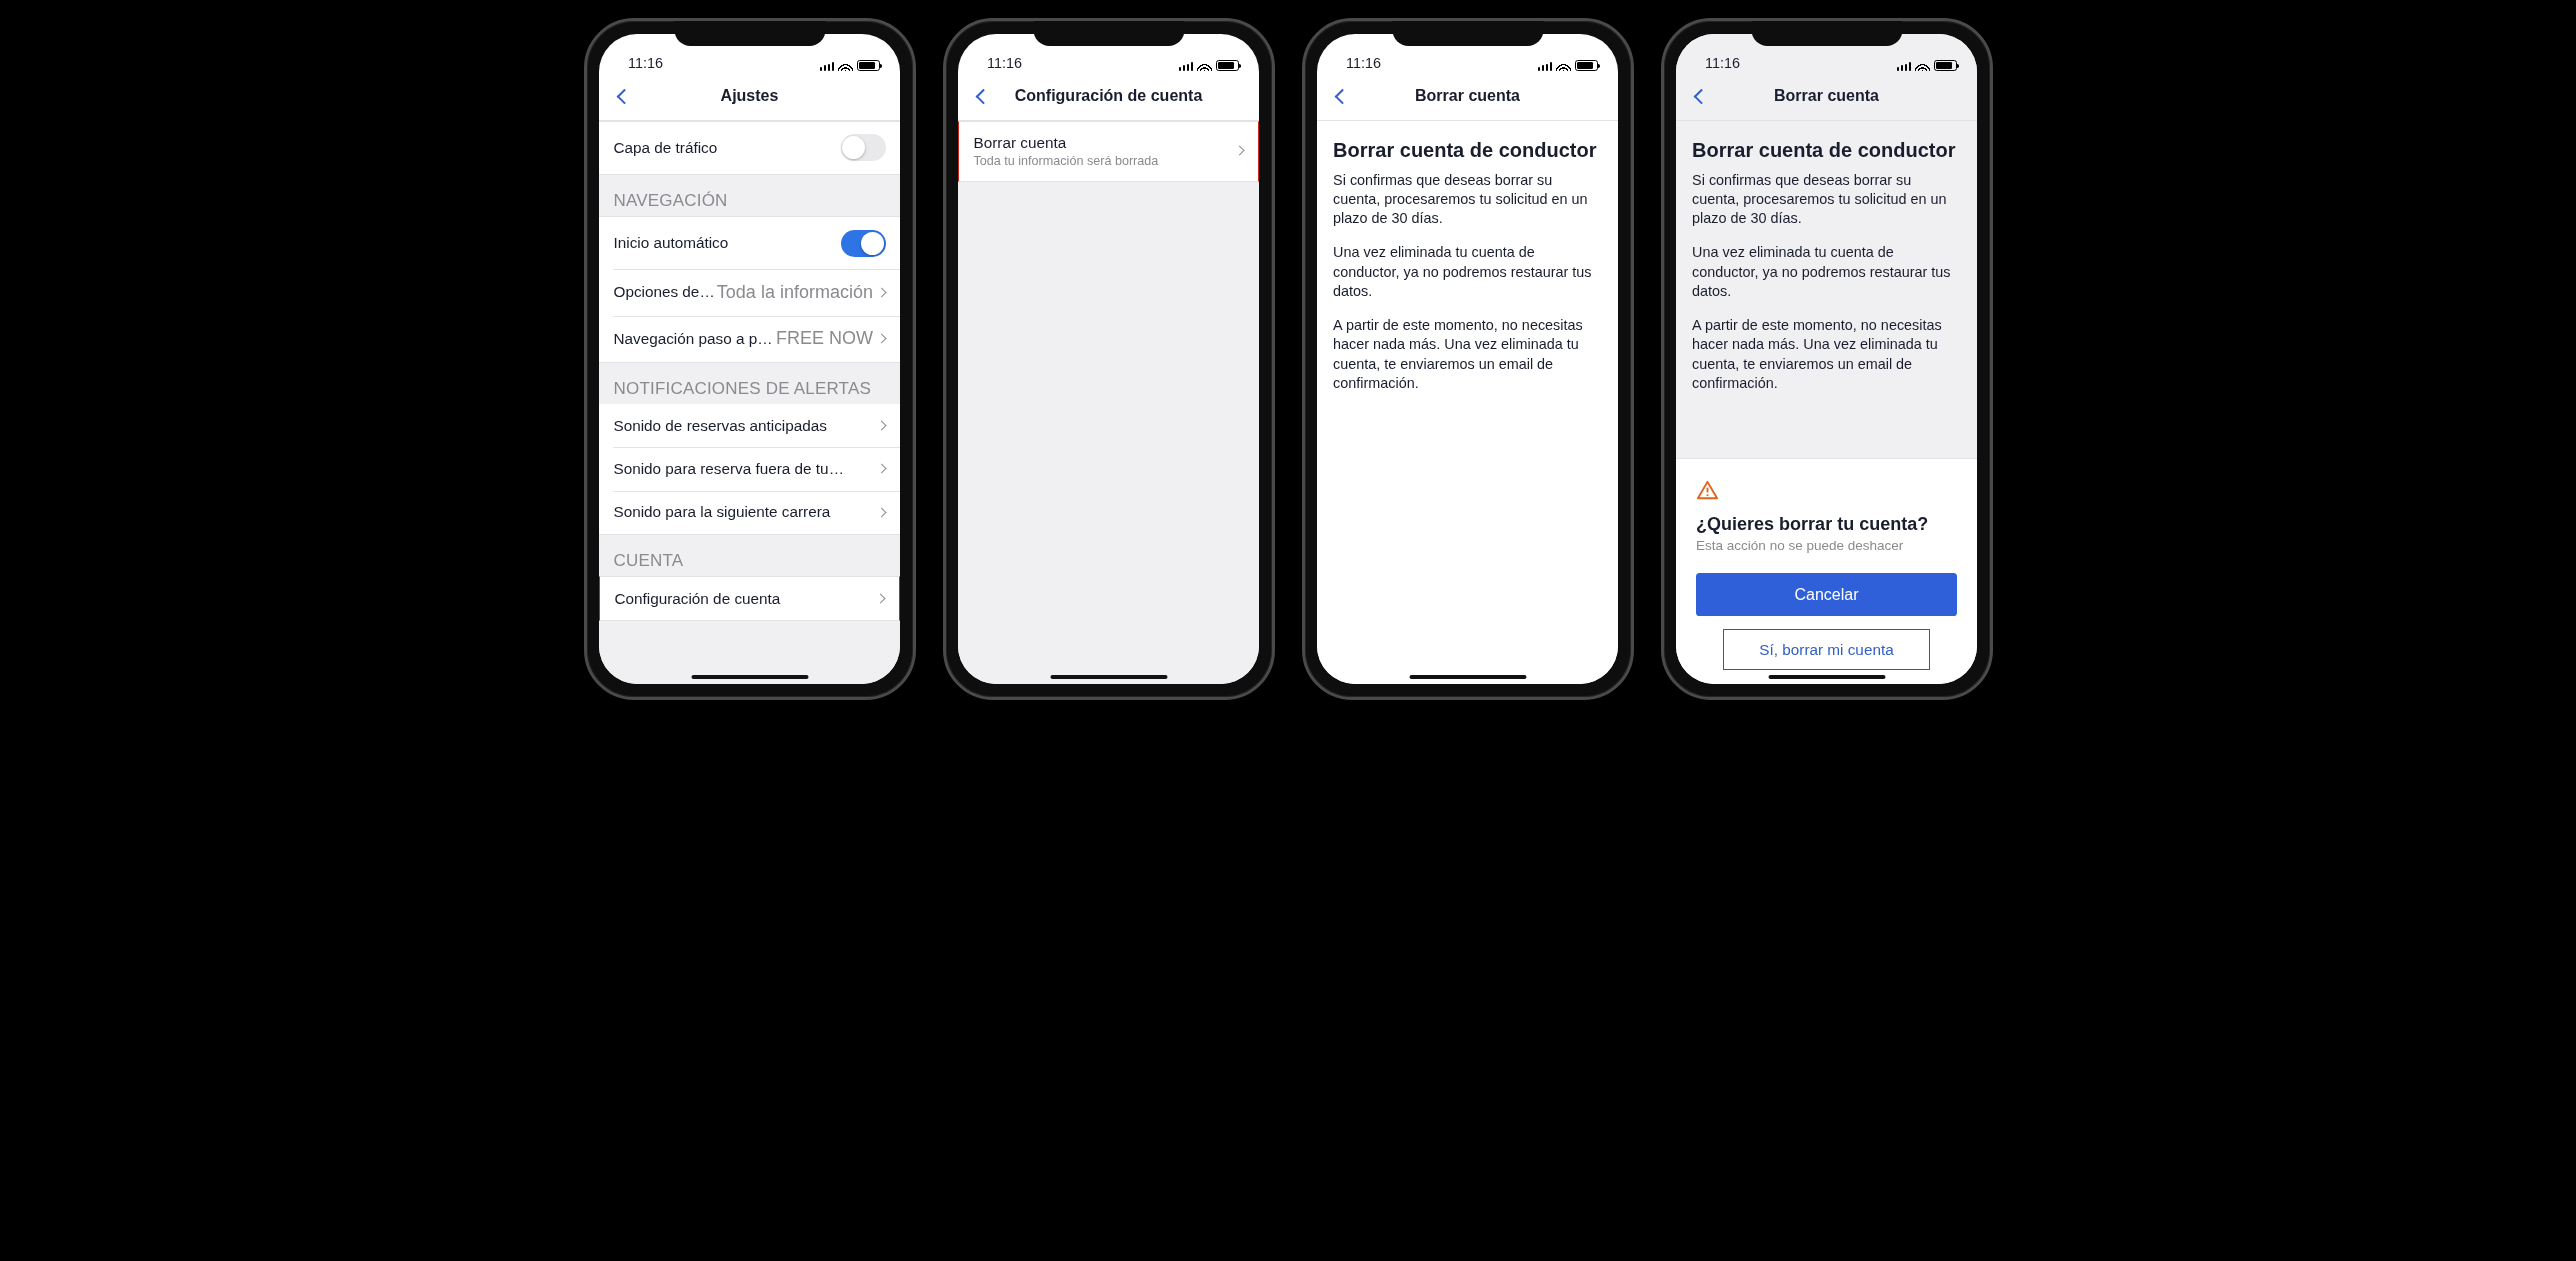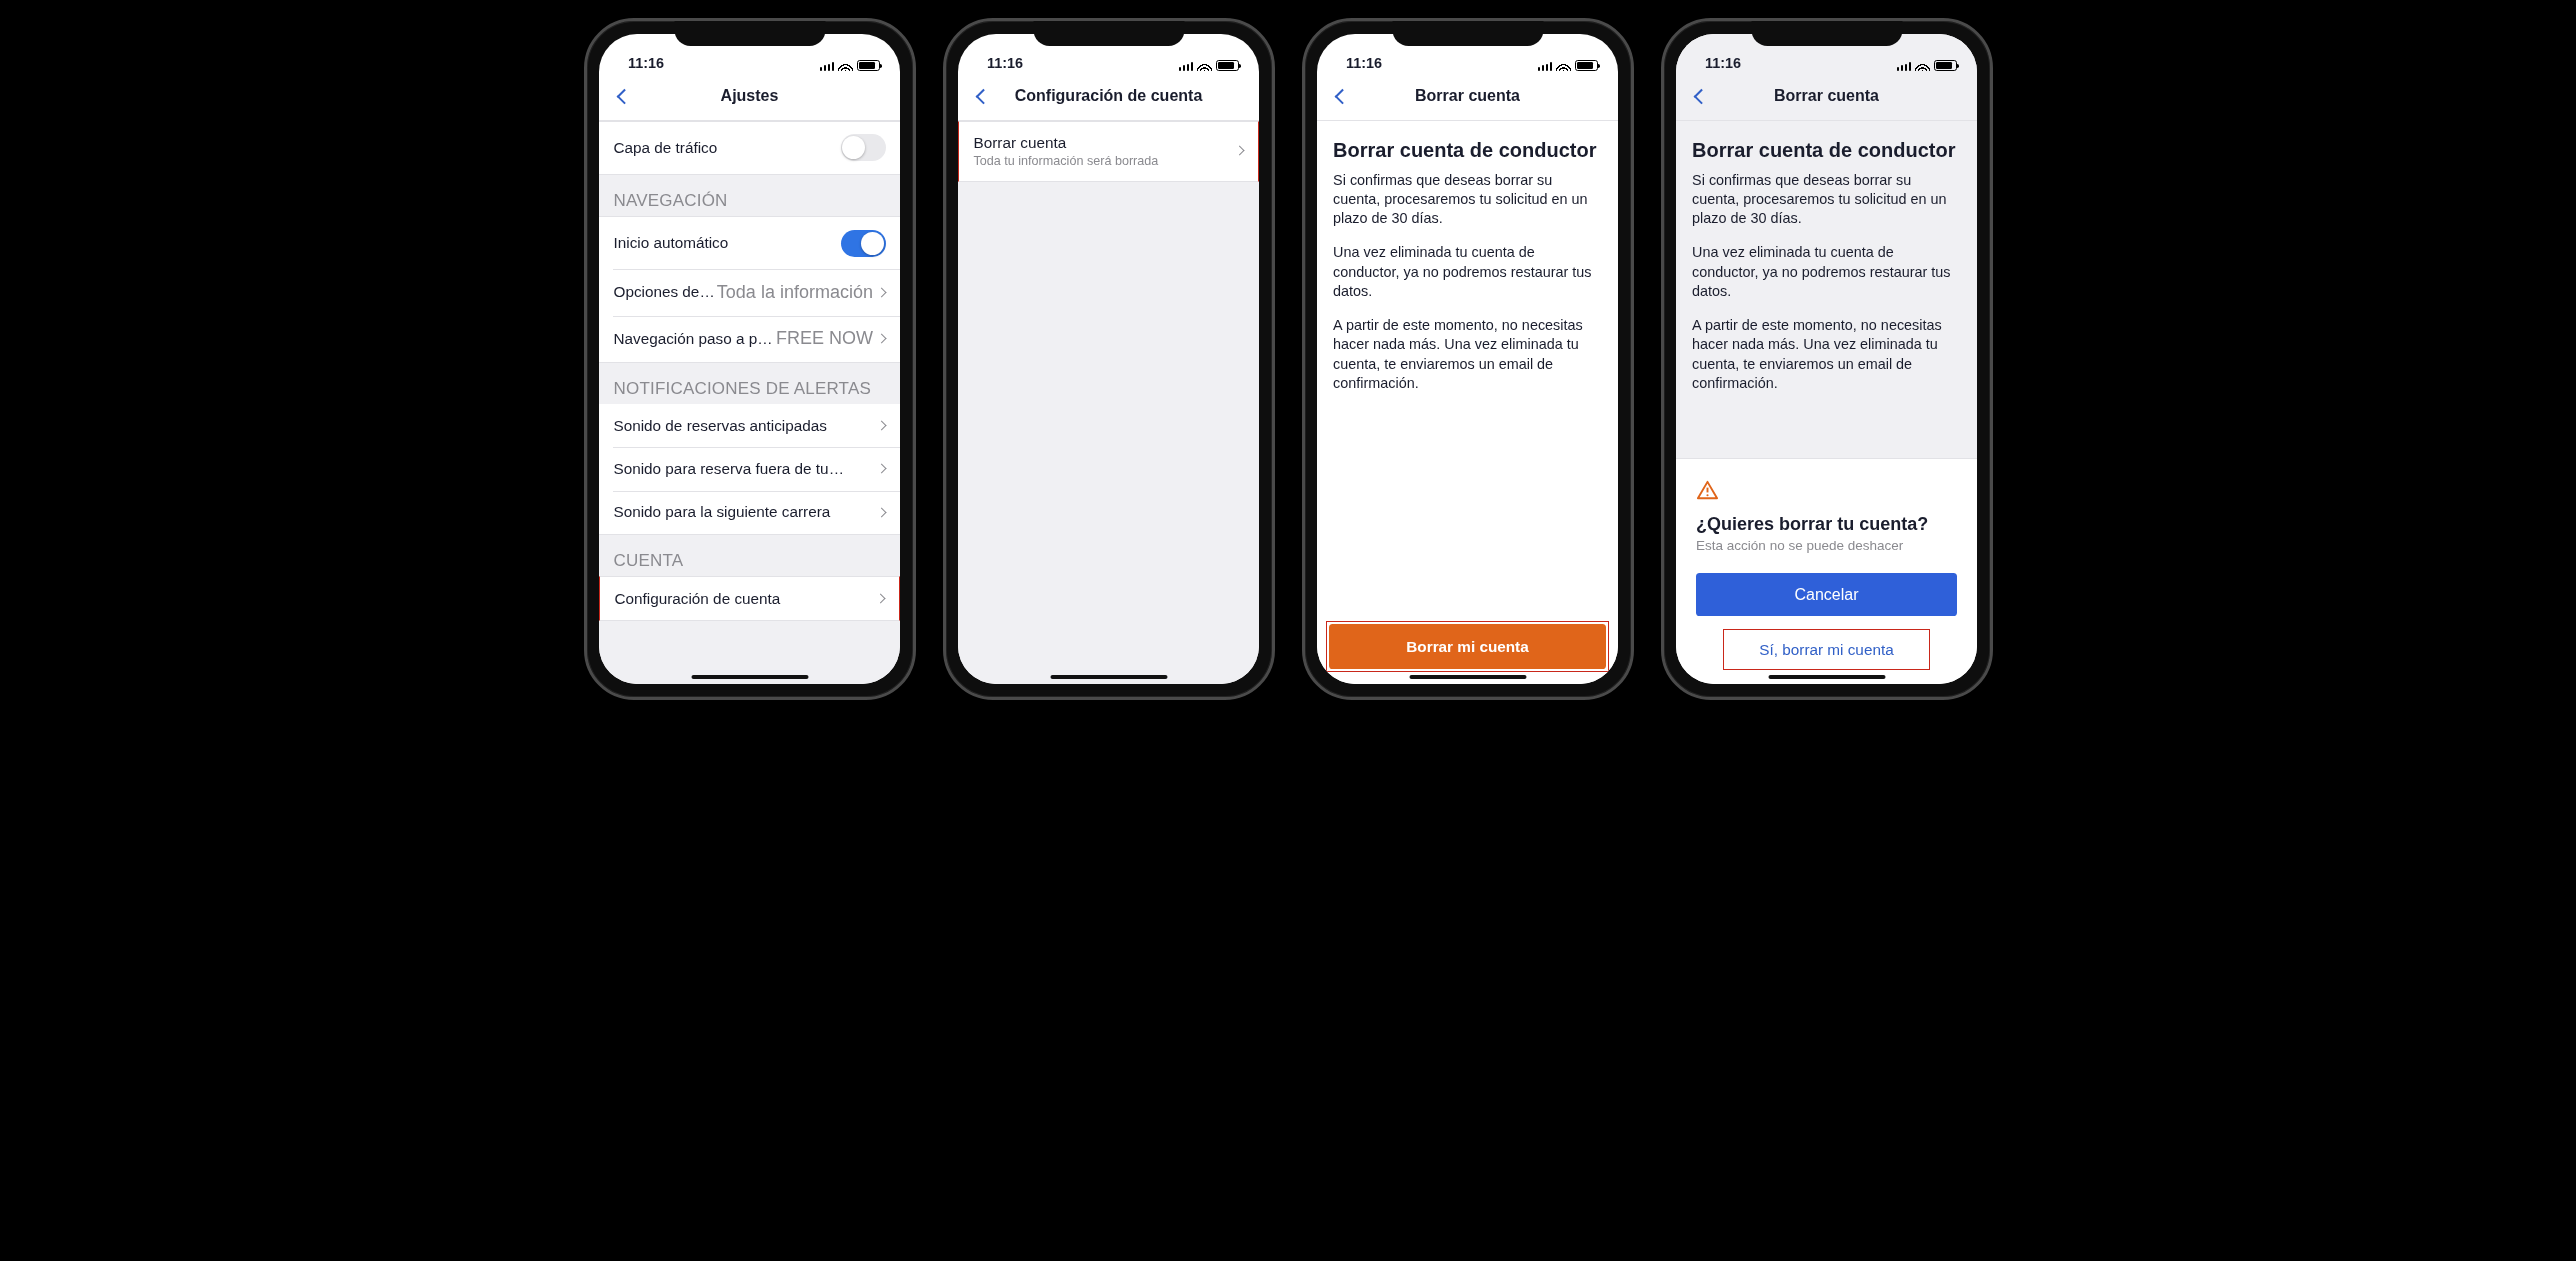--- a/index.html
+++ b/index.html
@@ -23,21 +23,21 @@
   .stage{display:flex;justify-content:center;align-items:center;gap:27px;padding:18px 0;min-height:631px;}
   .phone{
     width:332px;height:682px;background:var(--phone-bezel);border:3.6px solid var(--phone-border);
     border-radius:50px;position:relative;padding:12.6px;flex-shrink:0;
     box-shadow:inset 0 0 0 0.9px #222;
   }
   .screen{width:100%;height:100%;border-radius:38px;overflow:hidden;background:var(--screen-bg);display:flex;flex-direction:column;position:relative;}
   .notch{position:absolute;top:0;left:50%;transform:translateX(-50%);width:151px;height:25px;background:var(--phone-bezel);border-bottom-left-radius:16px;border-bottom-right-radius:16px;z-index:50;}
   .home-indicator{position:absolute;bottom:5.4px;left:50%;transform:translateX(-50%);width:117px;height:4.5px;border-radius:2.7px;background:#111;z-index:40;}
   
-  .statusbar{height:39px;display:flex;align-items:flex-end;justify-content:space-between;padding:0 20px 1.8px;font-size:14.4px;font-weight:700;position:relative;z-index:45;}
+  .statusbar{height:39px;display:flex;align-items:flex-end;justify-content:space-between;padding:0 20px 1.8px;font-size:14.4px;font-weight:400;position:relative;z-index:45;}
   .statusbar .time{padding-left:9px;}
   .statusbar .icons{display:flex;align-items:center;gap:3.6px;}
   .sig{display:flex;align-items:flex-end;gap:1.3px;height:10.8px;}
   .sig span{width:2.7px;background:#000;border-radius:0.9px;}
   .sig .b1{height:3.6px;}.sig .b2{height:5.4px;}.sig .b3{height:7.2px;}.sig .b4{height:9px;}
   .wifi-icon{width:15.3px;height:10.8px;position:relative;}
   .wifi-icon::before{content:"";position:absolute;inset:0;background:
     radial-gradient(circle at 50% 110%, #000 1.8px, transparent 1.8px),
     radial-gradient(circle at 50% 110%, transparent 3.6px, #000 3.6px, #000 5px, transparent 5px),
     radial-gradient(circle at 50% 110%, transparent 6.7px, #000 6.7px, #000 8px, transparent 8px);}
@@ -234,23 +234,20 @@
           </div>
         <div class="nav-title">Borrar cuenta</div>
       </div>
 
       <div class="content white">
         <div class="page-title">Borrar cuenta de conductor</div>
         <div class="body-text">Si confirmas que deseas borrar su cuenta, procesaremos tu solicitud en un plazo de 30 días.</div>
         <div class="body-text">Una vez eliminada tu cuenta de conductor, ya no podremos restaurar tus datos.</div>
         <div class="body-text">A partir de este momento, no necesitas hacer nada más. Una vez eliminada tu cuenta, te enviaremos un email de confirmación.</div>
         <div class="flex-spacer"></div>
-        <div class="cta-frame">
-          <div class="cta orange">Borrar mi cuenta</div>
-        </div>
       </div>
       <div class="home-indicator"></div>
     </div>
   </div>
 
   <div class="phone">
     <div class="notch"></div>
     <div class="screen">
       <div class="statusbar" style="background:var(--screen-grey);">
         <div class="time">11:16</div>

